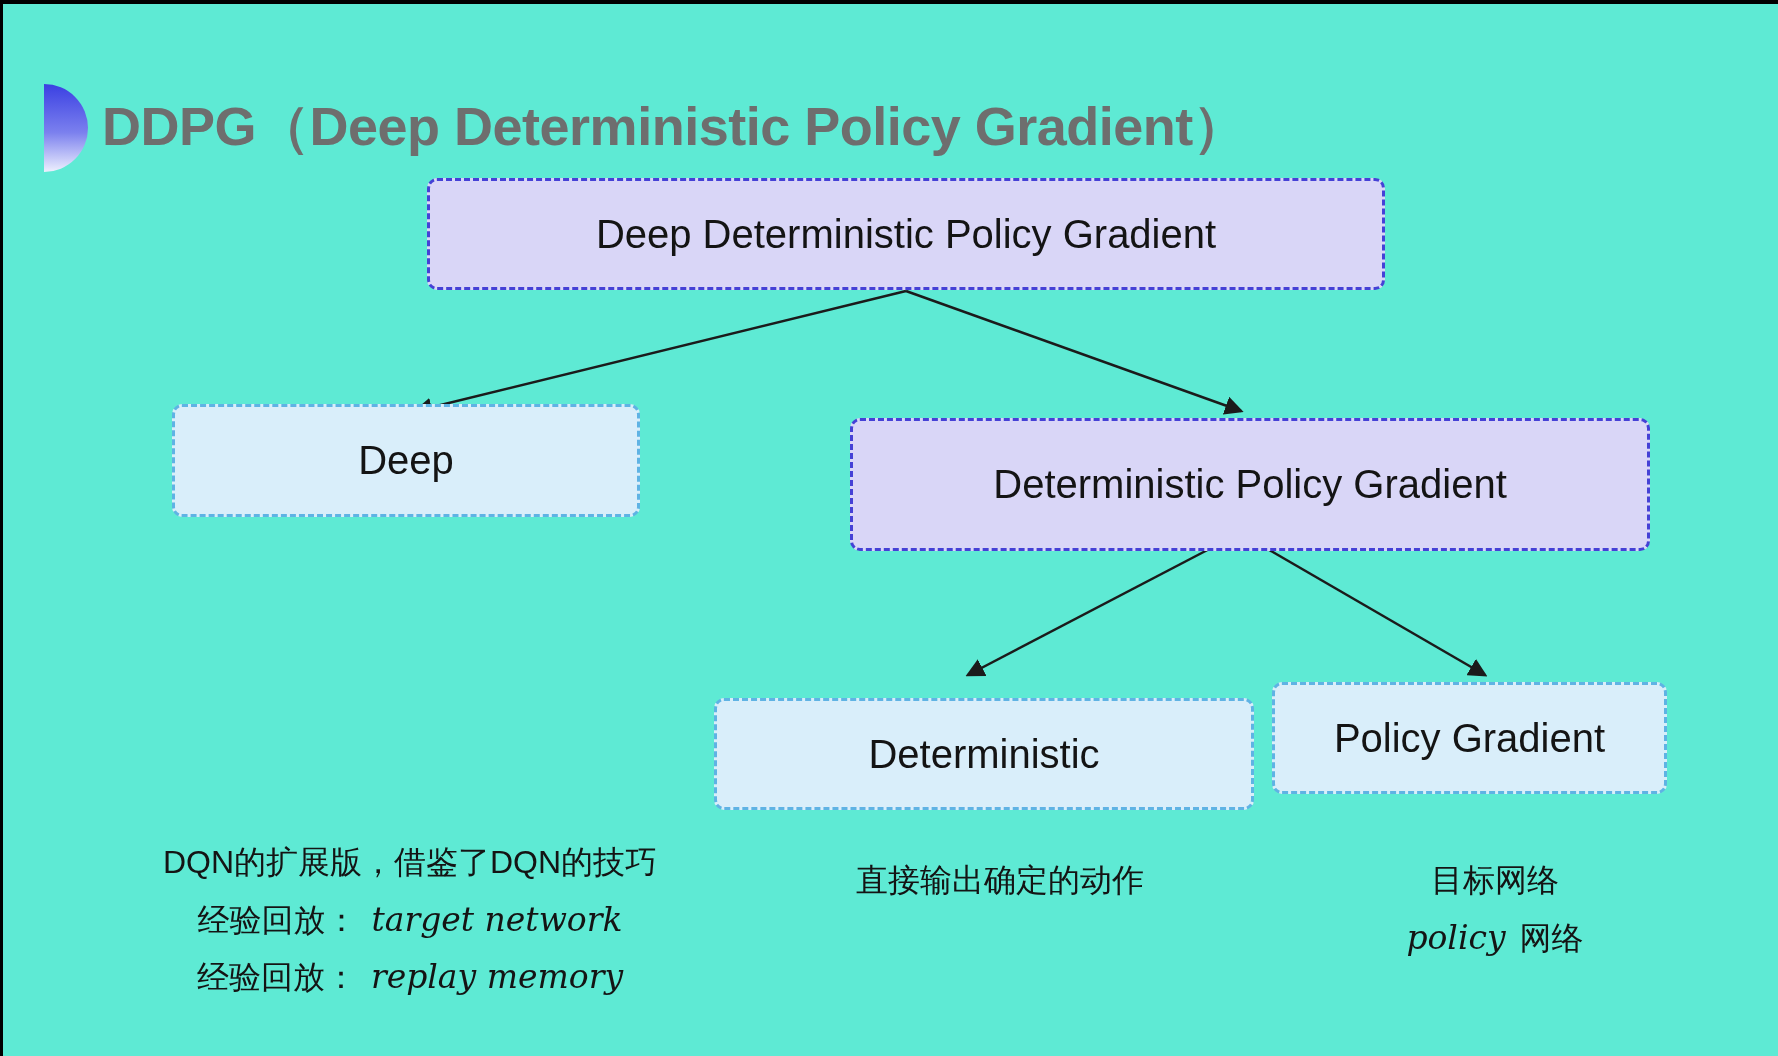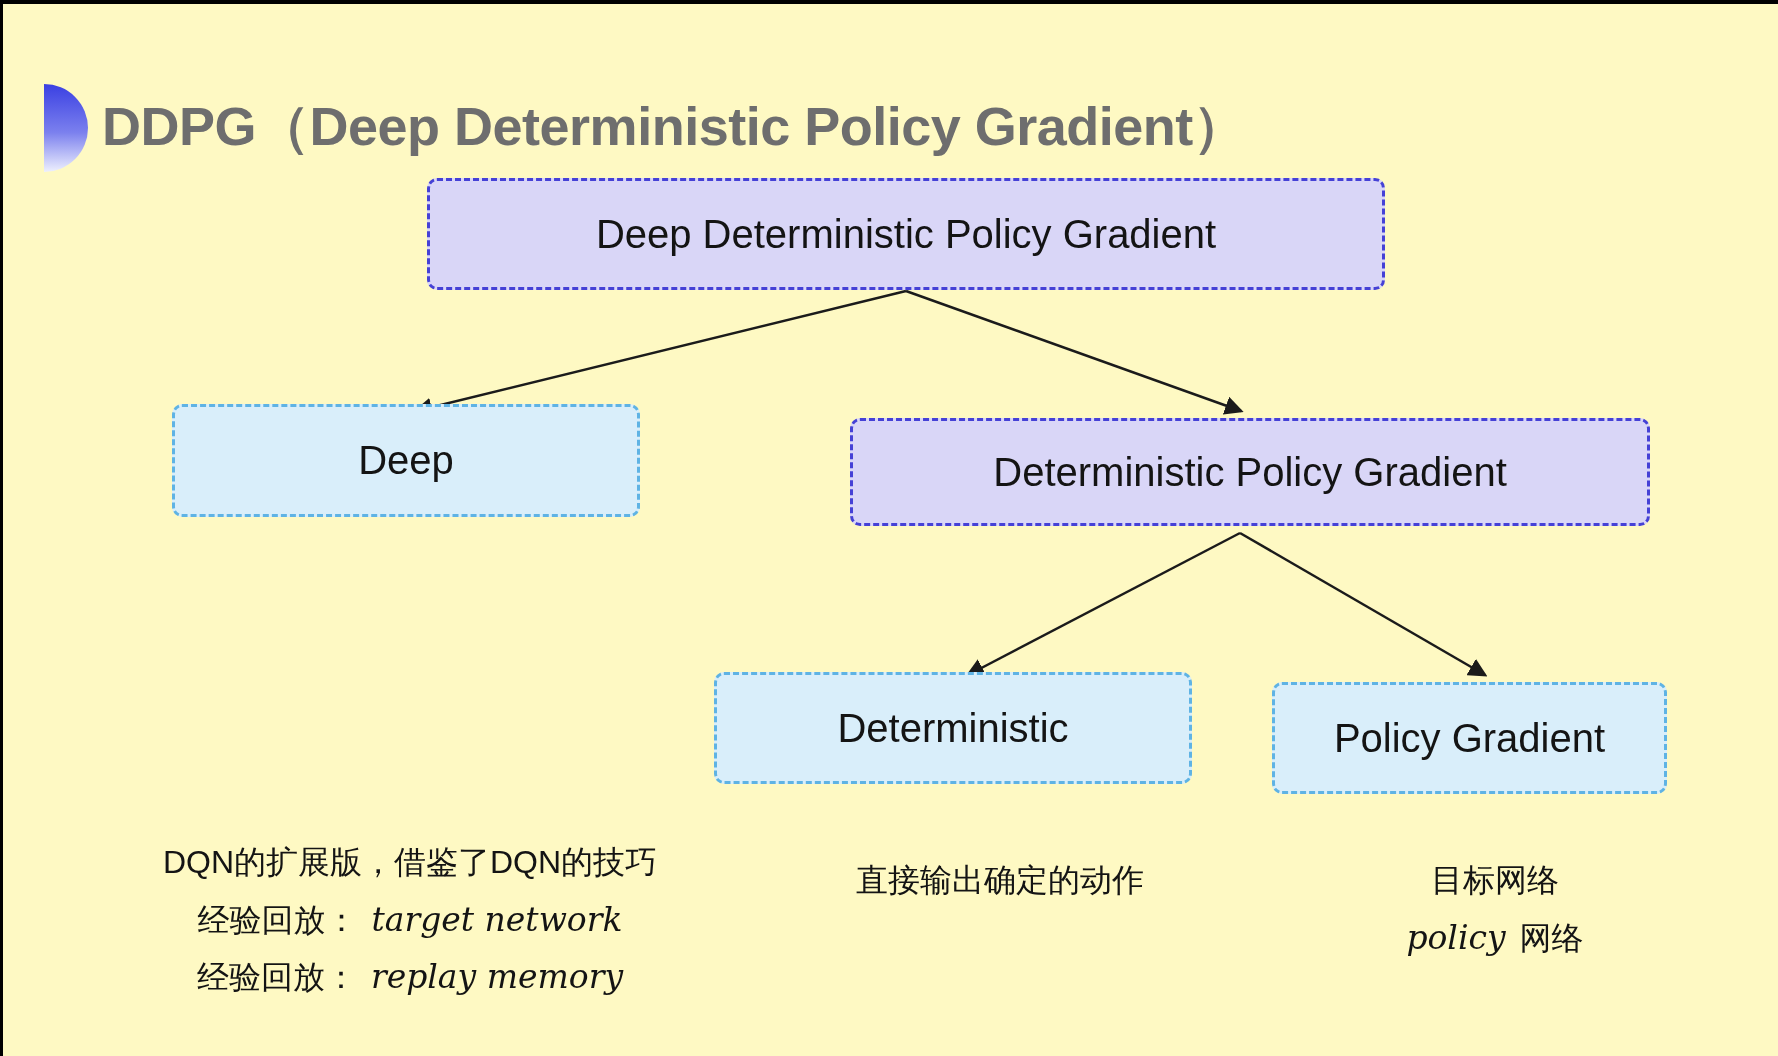--- a/index.html
+++ b/index.html
@@ -4,21 +4,21 @@
 <style>
   html, body {
     margin: 0;
     padding: 0;
     background: #ffffff;
   }
   .stage {
     position: relative;
     width: 1778px;
     height: 1056px;
-    background: #fef9c3;
+    background: #5eead4;
     overflow: hidden;
     font-family: "Liberation Sans", sans-serif;
     color: #141414;
     text-decoration: underline;
   }
   .frame-top {
     position: absolute; top: 0; left: 0;
     width: 100%; height: 4px; background: #000;
   }
   .frame-left {
@@ -48,22 +48,22 @@
     border-radius: 10px;
     font-size: 40px; font-weight: 400; color: #141414;
     white-space: nowrap;
     box-sizing: border-box;
   }
   .node.purple { background: #d9d6f7; border: 3px dashed #4541d6; }
   .node.cyan   { background: #d9eefa; border: 3px dashed #5fb3e4; }
 
   .node-root { left: 427px; top: 178px; width: 958px; height: 112px; }
   .node-deep { left: 172px; top: 404px; width: 468px; height: 113px; }
-  .node-dpg  { left: 850px; top: 418px; width: 800px; height: 108px; }
-  .node-det  { left: 714px; top: 672px; width: 478px; height: 112px; }
+  .node-dpg  { left: 850px; top: 418px; width: 800px; height: 133px; }
+  .node-det  { left: 714px; top: 698px; width: 540px; height: 112px; }
   .node-pg   { left: 1272px; top: 682px; width: 395px; height: 112px; }
 
   
   .connectors {
     position: absolute; left: 0; top: 0;
     width: 1778px; height: 1056px;
     pointer-events: none;
   }
   .connectors line { stroke: #1b1b1b; stroke-width: 2.5px; }
 

